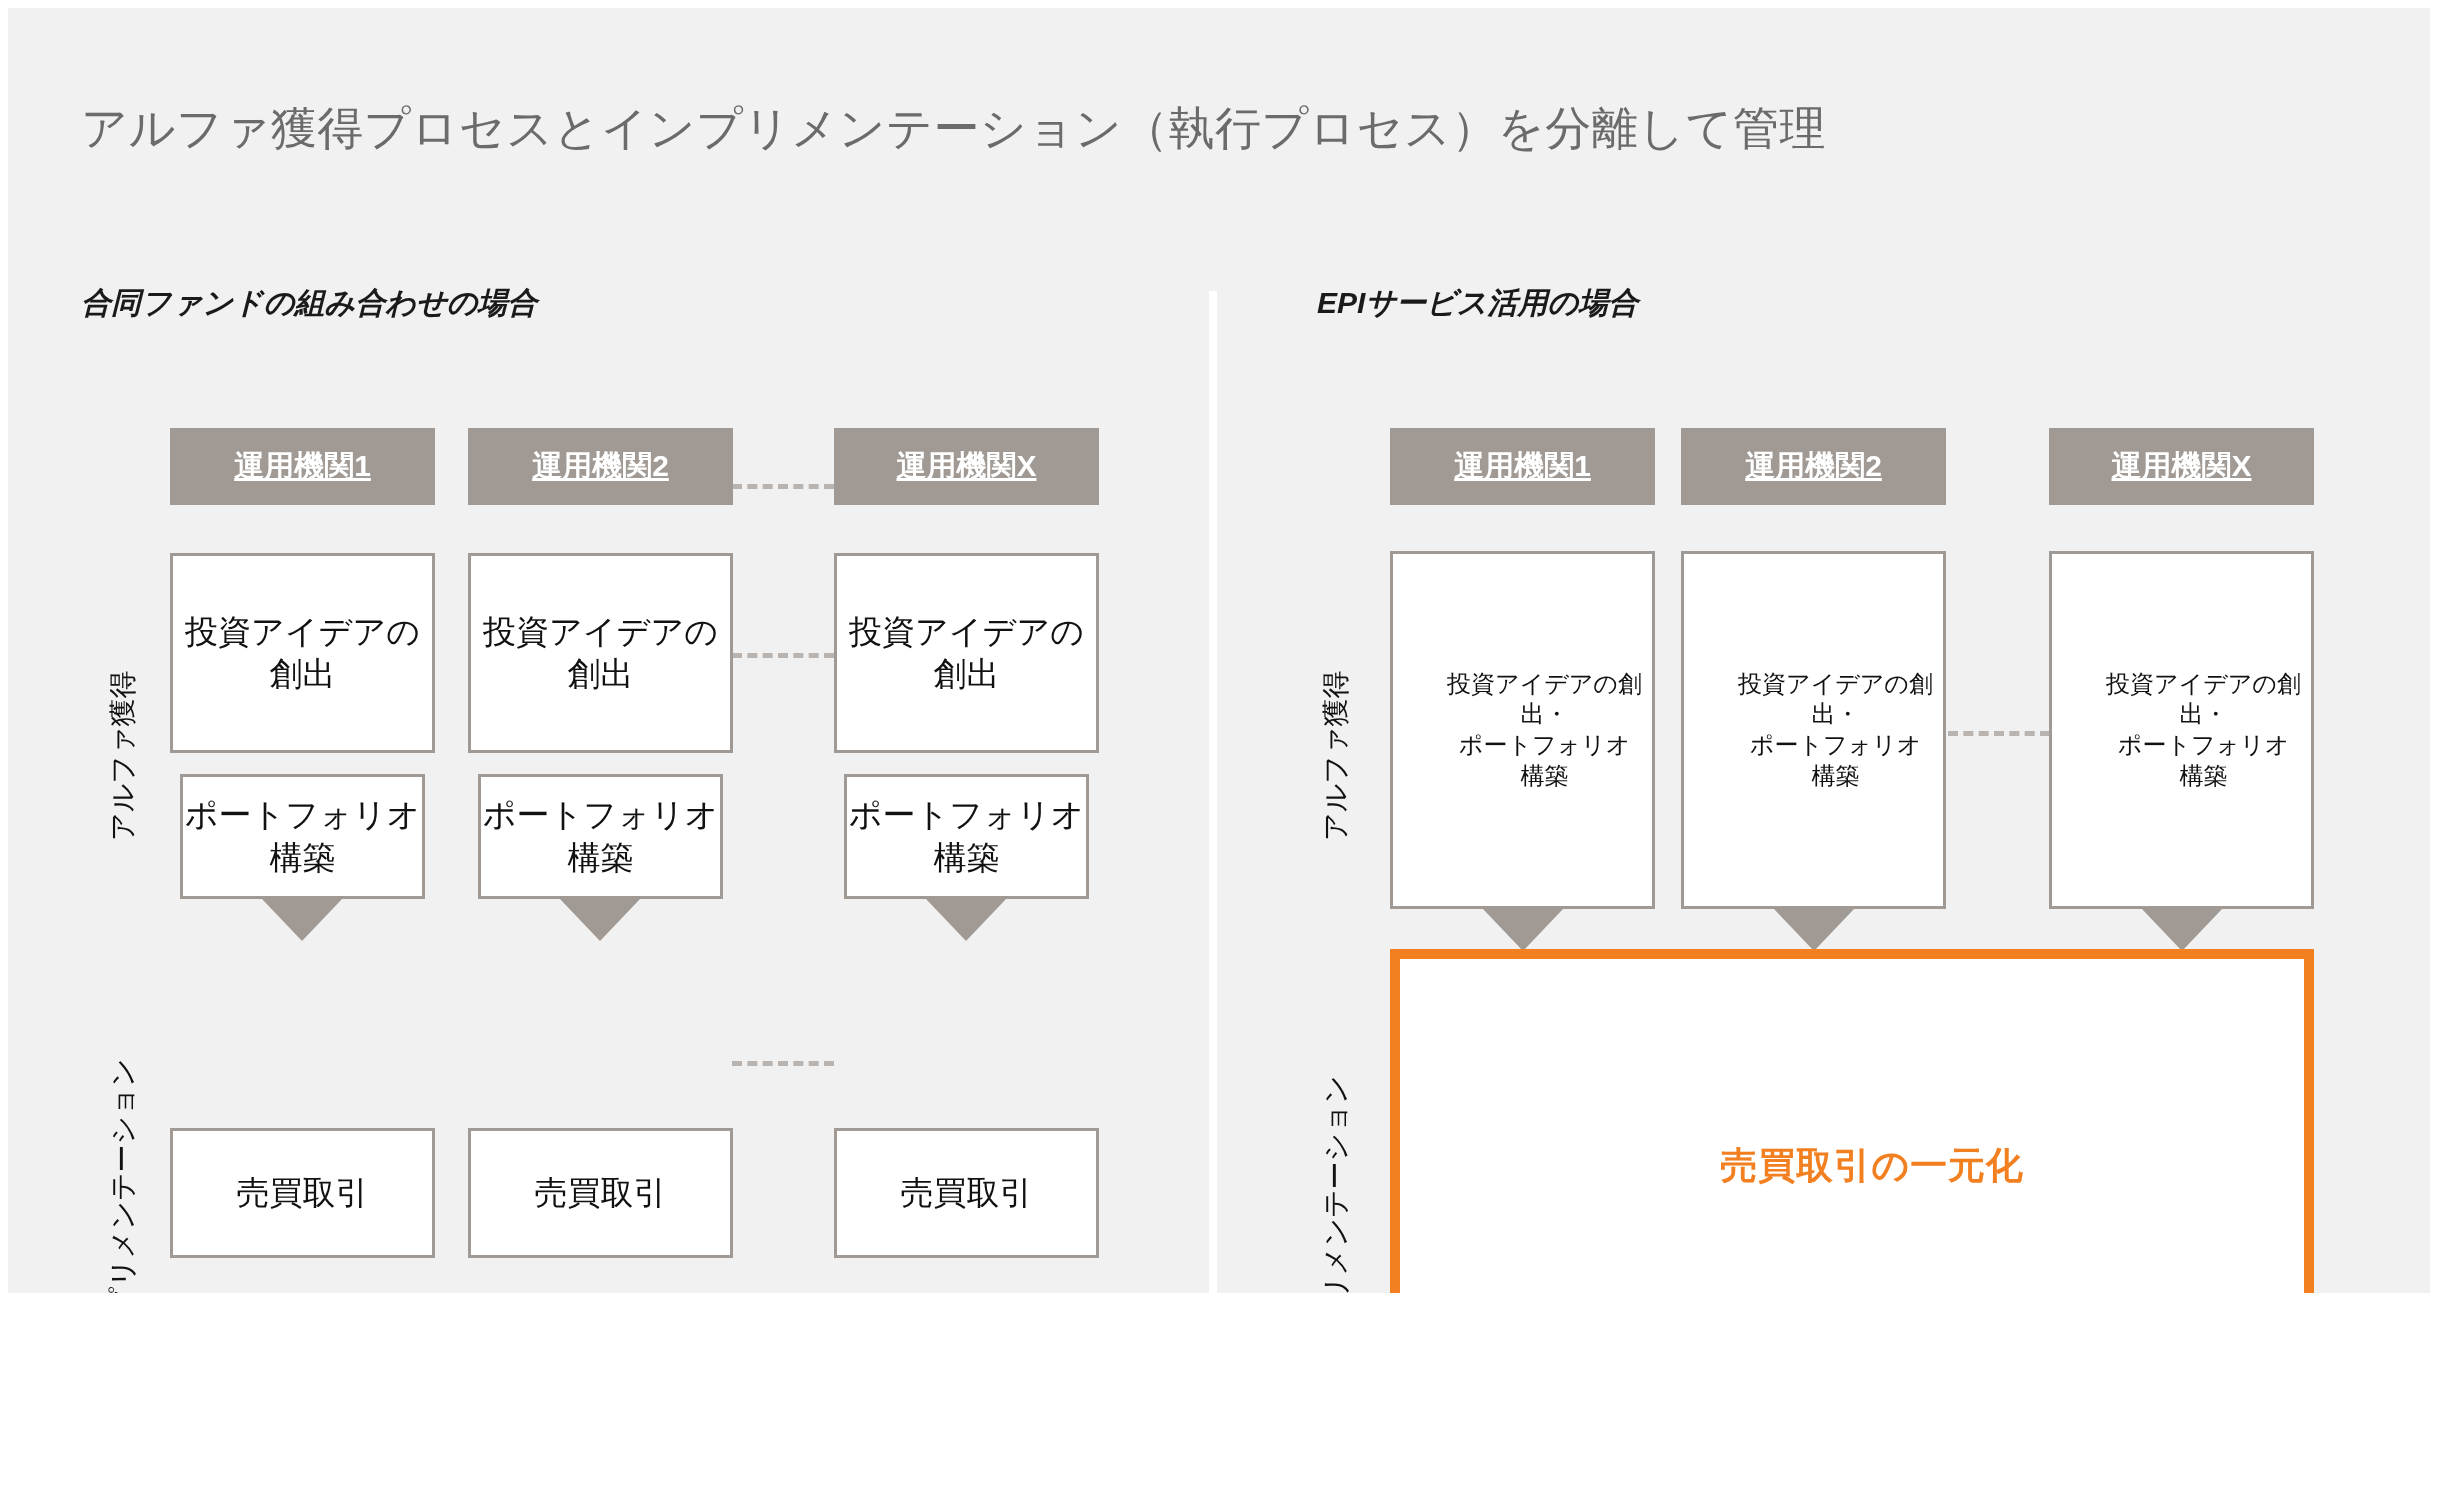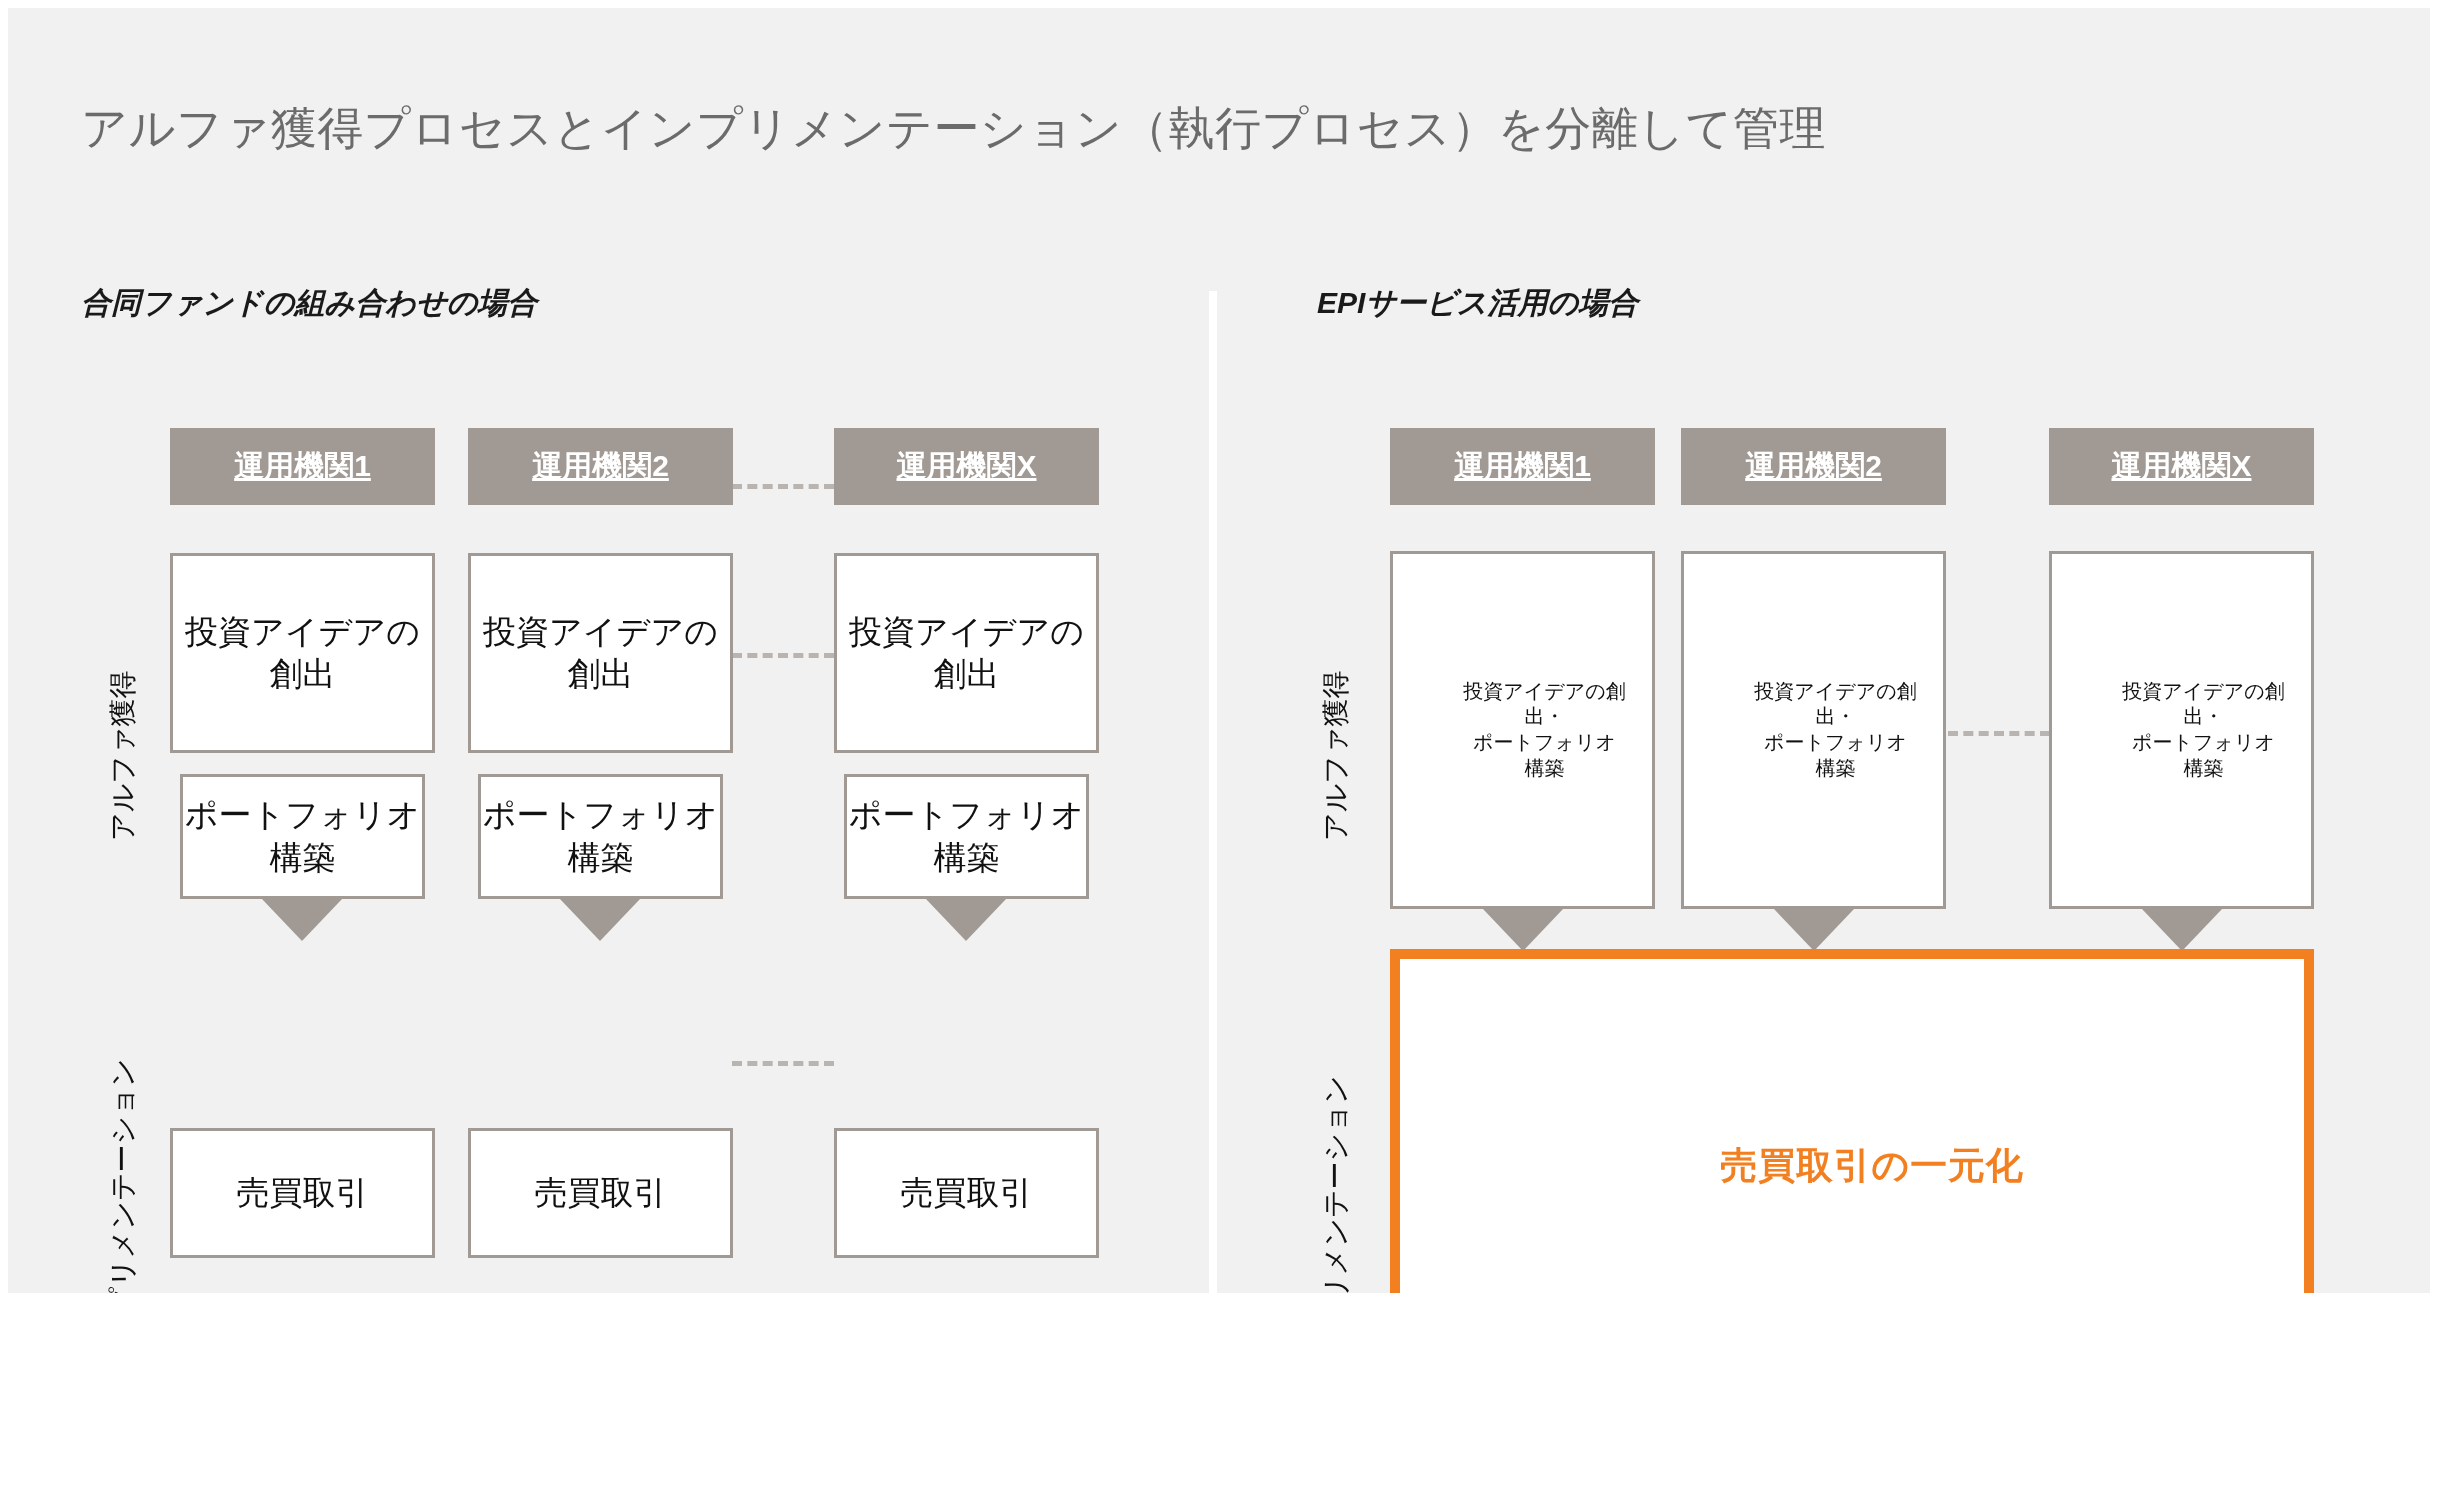--- a/index.html
+++ b/index.html
@@ -82,21 +82,21 @@
     font-size: 30px;
     text-decoration: underline;
   }
   .box-body {
     background: #ffffff;
     border: 3.3px solid #a19993;
     color: #111111;
     font-size: 33px;
     line-height: 1.28;
   }
-  .box-body.small { font-size: 20px; padding-left: 44px; }
+  .box-body.small { font-size: 24px; padding-left: 44px; }
 
   
   .arrow-down {
     position: absolute;
     width: 0;
     height: 0;
     border-left: 40px solid transparent;
     border-right: 40px solid transparent;
     border-top: 42px solid #a19993;
   }

